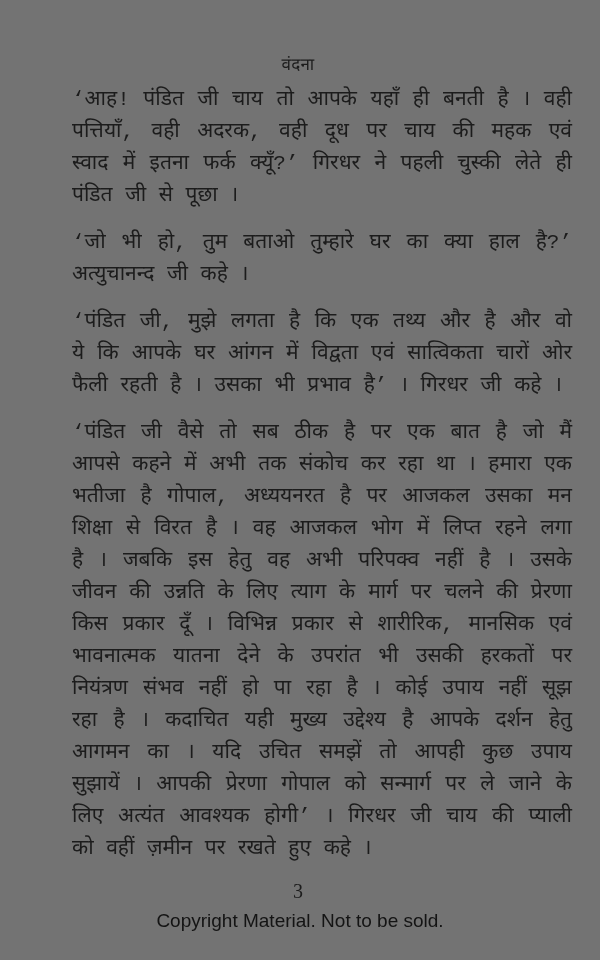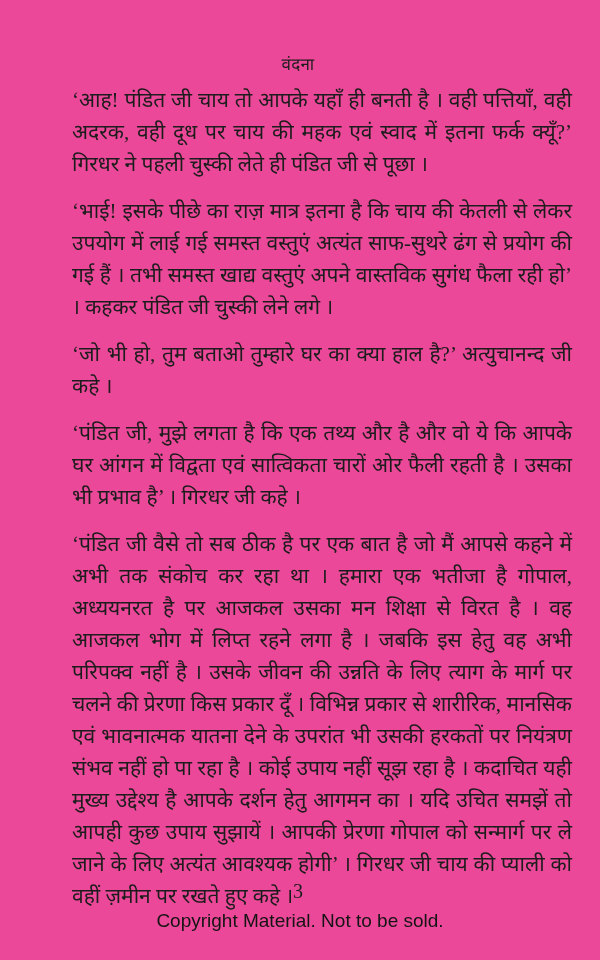--- a/index.html
+++ b/index.html
@@ -4,40 +4,41 @@
 <style>
   html, body {
     margin: 0;
     padding: 0;
     background: #ffffff;
   }
   .page {
     position: relative;
     width: 600px;
     height: 960px;
-    background: #ec4899;
+    background: #737373;
     color: #1c1c1c;
     font-family: "Liberation Serif", "DejaVu Serif", serif;
     overflow: hidden;
   }
   .running-head {
     position: absolute;
     top: 52px;
     left: 0;
     width: 596px;
     text-align: center;
     font-size: 17px;
     letter-spacing: 0.2px;
     color: #1c1c1c;
   }
   .body-text {
     position: absolute;
     top: 84px;
     left: 72px;
     width: 500px;
+    font-family: Liberation Mono, monospace;
   }
   .para {
     margin: 0 0 15px 0;
     font-size: 21px;
     line-height: 32px;
     text-align: justify;
     text-justify: inter-word;
     color: #1c1c1c;
   }
   .page-number {
@@ -62,21 +63,20 @@
 </style>
 </head>
 <body>
 
 <div class="page">
 
   <div class="running-head">वंदना</div>
 
   <div class="body-text">
     <p class="para">‘आह! पंडित जी चाय तो आपके यहाँ ही बनती है । वही पत्तियाँ, वही अदरक, वही दूध पर चाय की महक एवं स्वाद में इतना फर्क क्यूँ?’ गिरधर ने पहली चुस्की लेते ही पंडित जी से पूछा ।</p>
-    <p class="para">‘भाई! इसके पीछे का राज़ मात्र इतना है कि चाय की केतली से लेकर उपयोग में लाई गई समस्त वस्तुएं अत्यंत साफ-सुथरे ढंग से प्रयोग की गई हैं । तभी समस्त खाद्य वस्तुएं अपने वास्तविक सुगंध फैला रही हो’ । कहकर पंडित जी चुस्की लेने लगे ।</p>
     <p class="para">‘जो भी हो, तुम बताओ तुम्हारे घर का क्या हाल है?’ अत्युचानन्द जी कहे ।</p>
     <p class="para">‘पंडित जी, मुझे लगता है कि एक तथ्य और है और वो ये कि आपके घर आंगन में विद्वता एवं सात्विकता चारों ओर फैली रहती है । उसका भी प्रभाव है’ । गिरधर जी कहे ।</p>
     <p class="para">‘पंडित जी वैसे तो सब ठीक है पर एक बात है जो मैं आपसे कहने में अभी तक संकोच कर रहा था । हमारा एक भतीजा है गोपाल, अध्ययनरत है पर आजकल उसका मन शिक्षा से विरत है । वह आजकल भोग में लिप्त रहने लगा है । जबकि इस हेतु वह अभी परिपक्व नहीं है । उसके जीवन की उन्नति के लिए त्याग के मार्ग पर चलने की प्रेरणा किस प्रकार दूँ । विभिन्न प्रकार से शारीरिक, मानसिक एवं भावनात्मक यातना देने के उपरांत भी उसकी हरकतों पर नियंत्रण संभव नहीं हो पा रहा है । कोई उपाय नहीं सूझ रहा है । कदाचित यही मुख्य उद्देश्य है आपके दर्शन हेतु आगमन का । यदि उचित समझें तो आपही कुछ उपाय सुझायें । आपकी प्रेरणा गोपाल को सन्मार्ग पर ले जाने के लिए अत्यंत आवश्यक होगी’ । गिरधर जी चाय की प्याली को वहीं ज़मीन पर रखते हुए कहे ।</p>
   </div>
 
   <div class="page-number">3</div>
 
   <div class="copyright">Copyright Material. Not to be sold.</div>
 
 </div>

